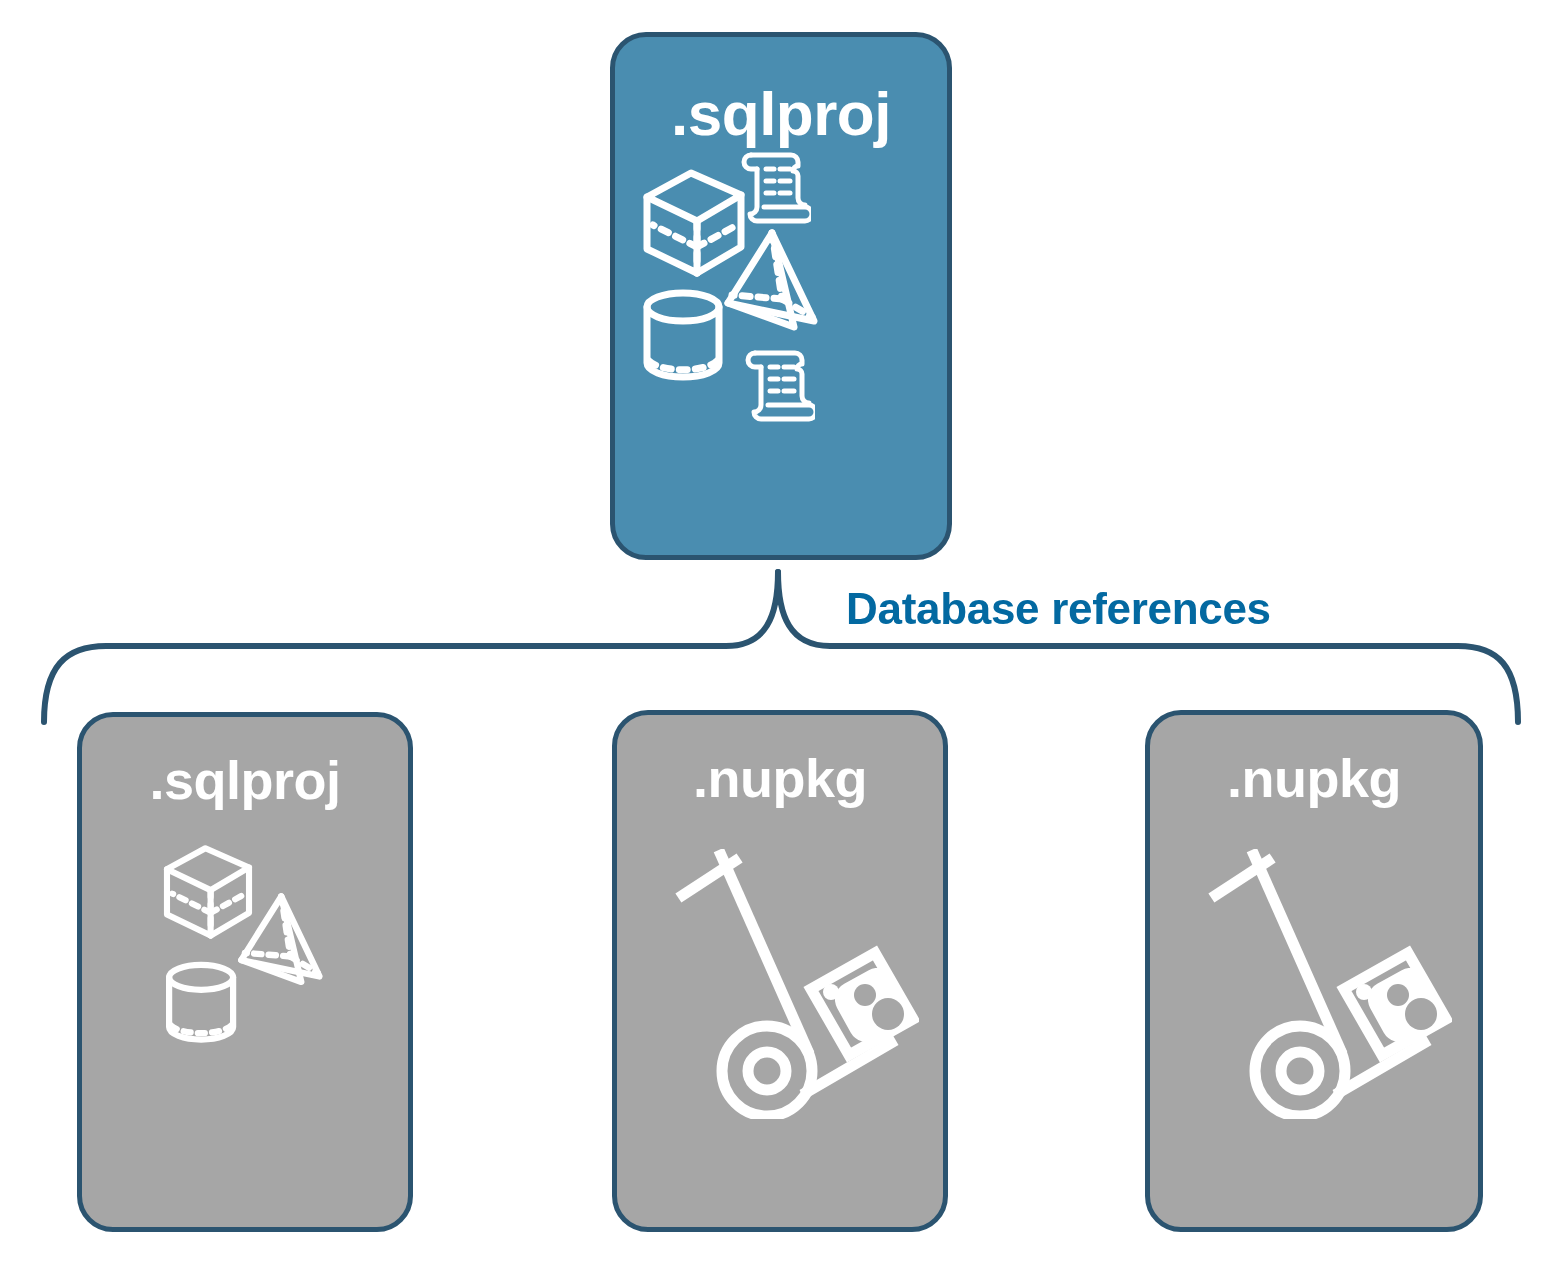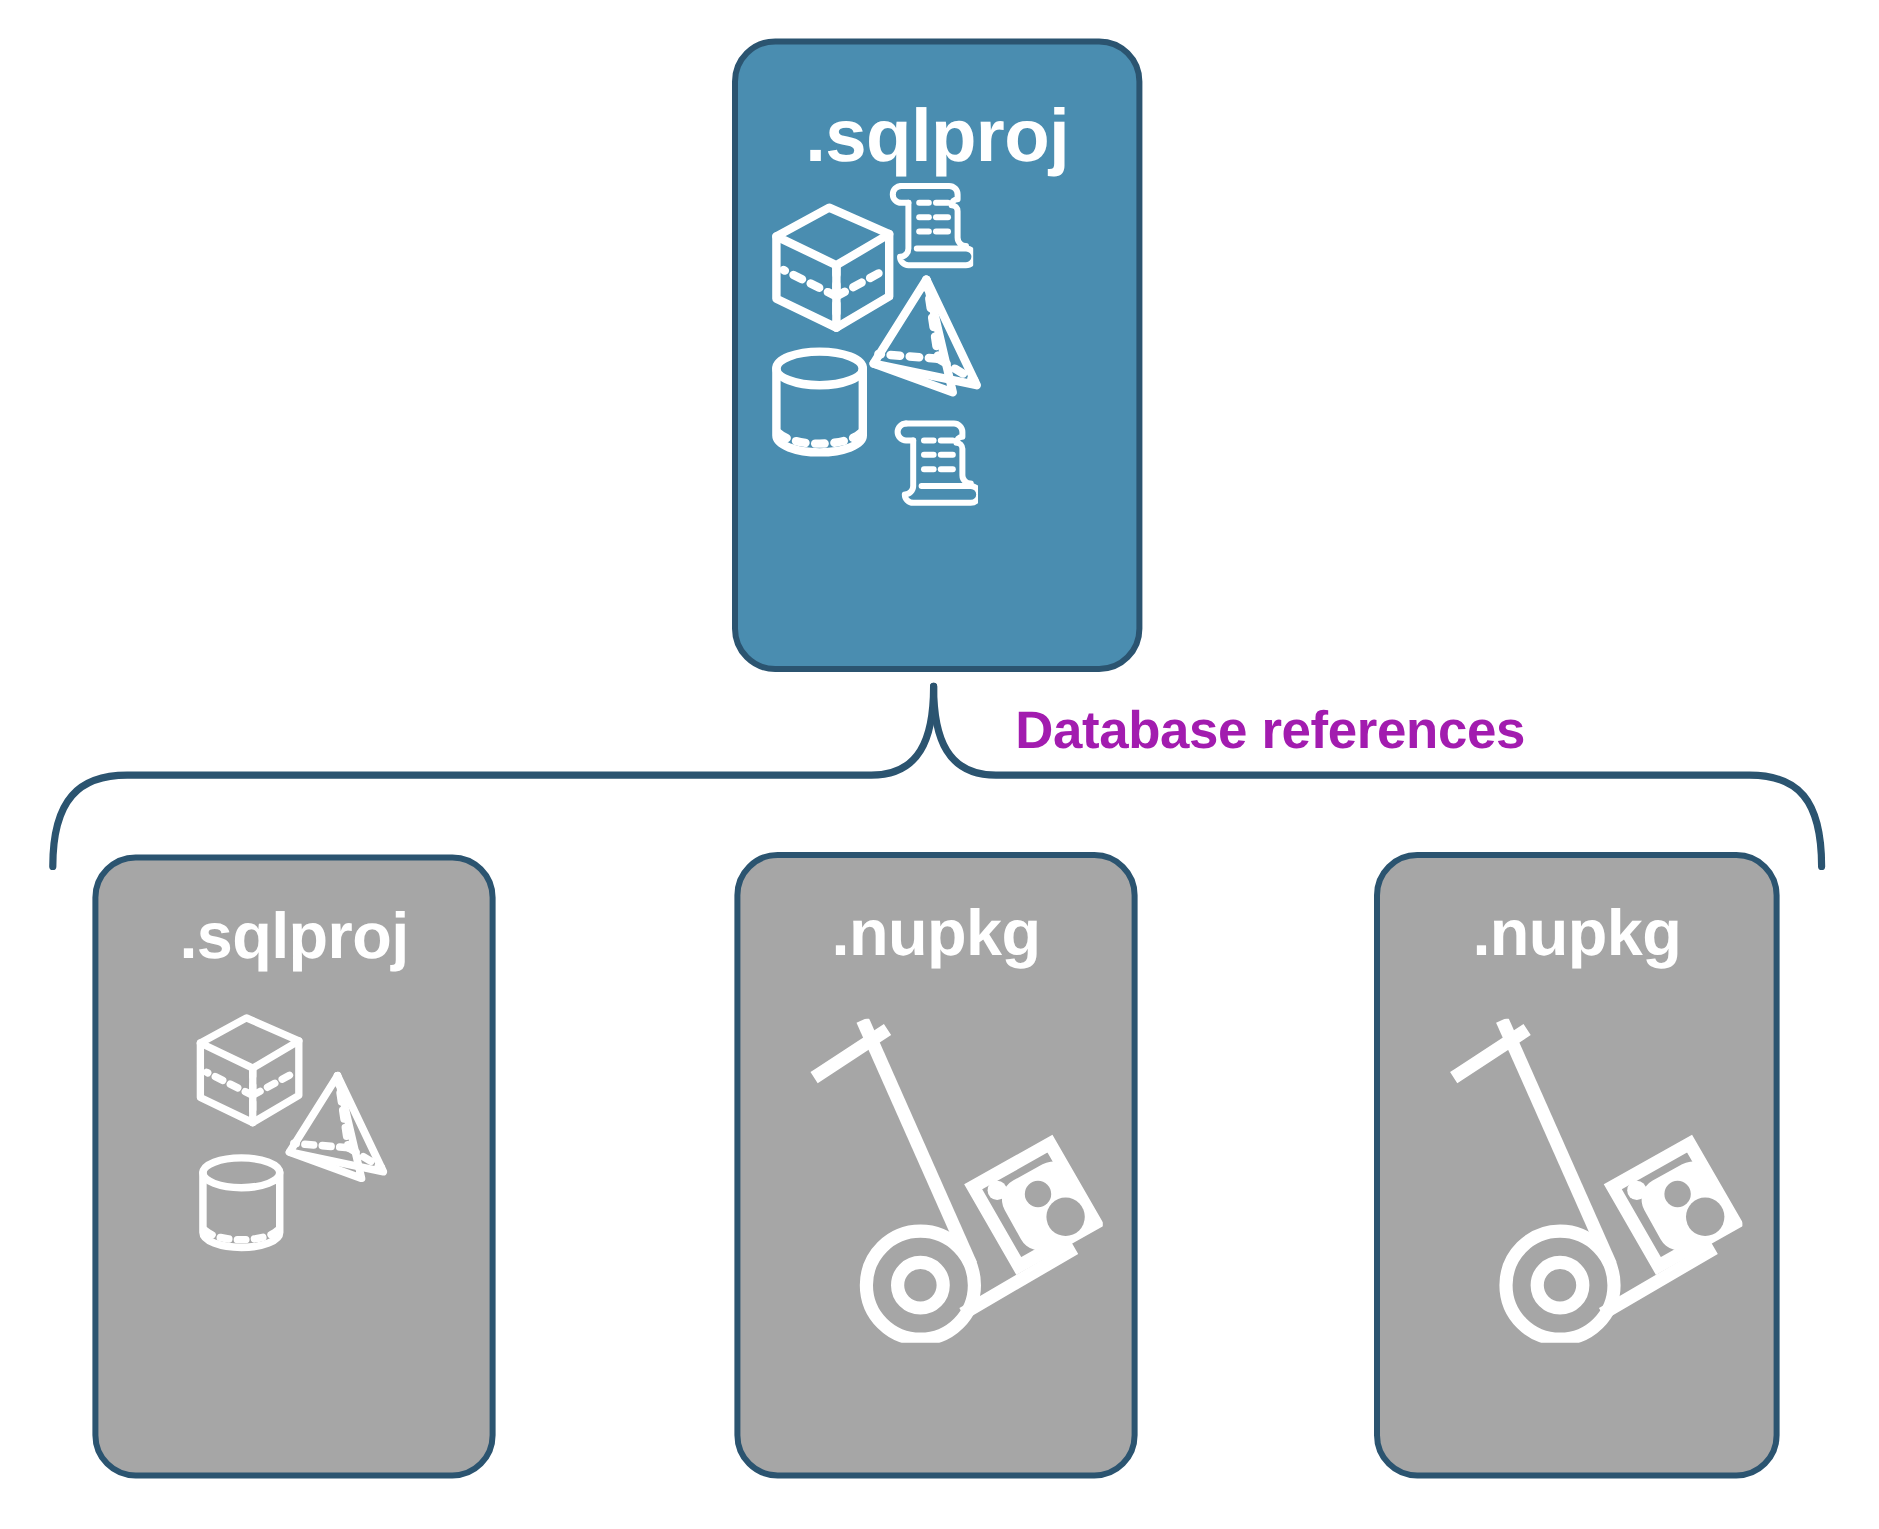--- a/index.html
+++ b/index.html
@@ -56,21 +56,21 @@
     top: 0;
     width: 1566px;
     height: 1274px;
     pointer-events: none;
   }
 
   .brace-label {
     position: absolute;
     left: 846px;
     top: 584px;
-    color: #a21caf;
+    color: #0369a1;
     font-size: 44px;
     font-weight: bold;
     letter-spacing: -0.3px;
     white-space: nowrap;
     user-select: none;
   }
 </style>
 </head>
 <body>
 

